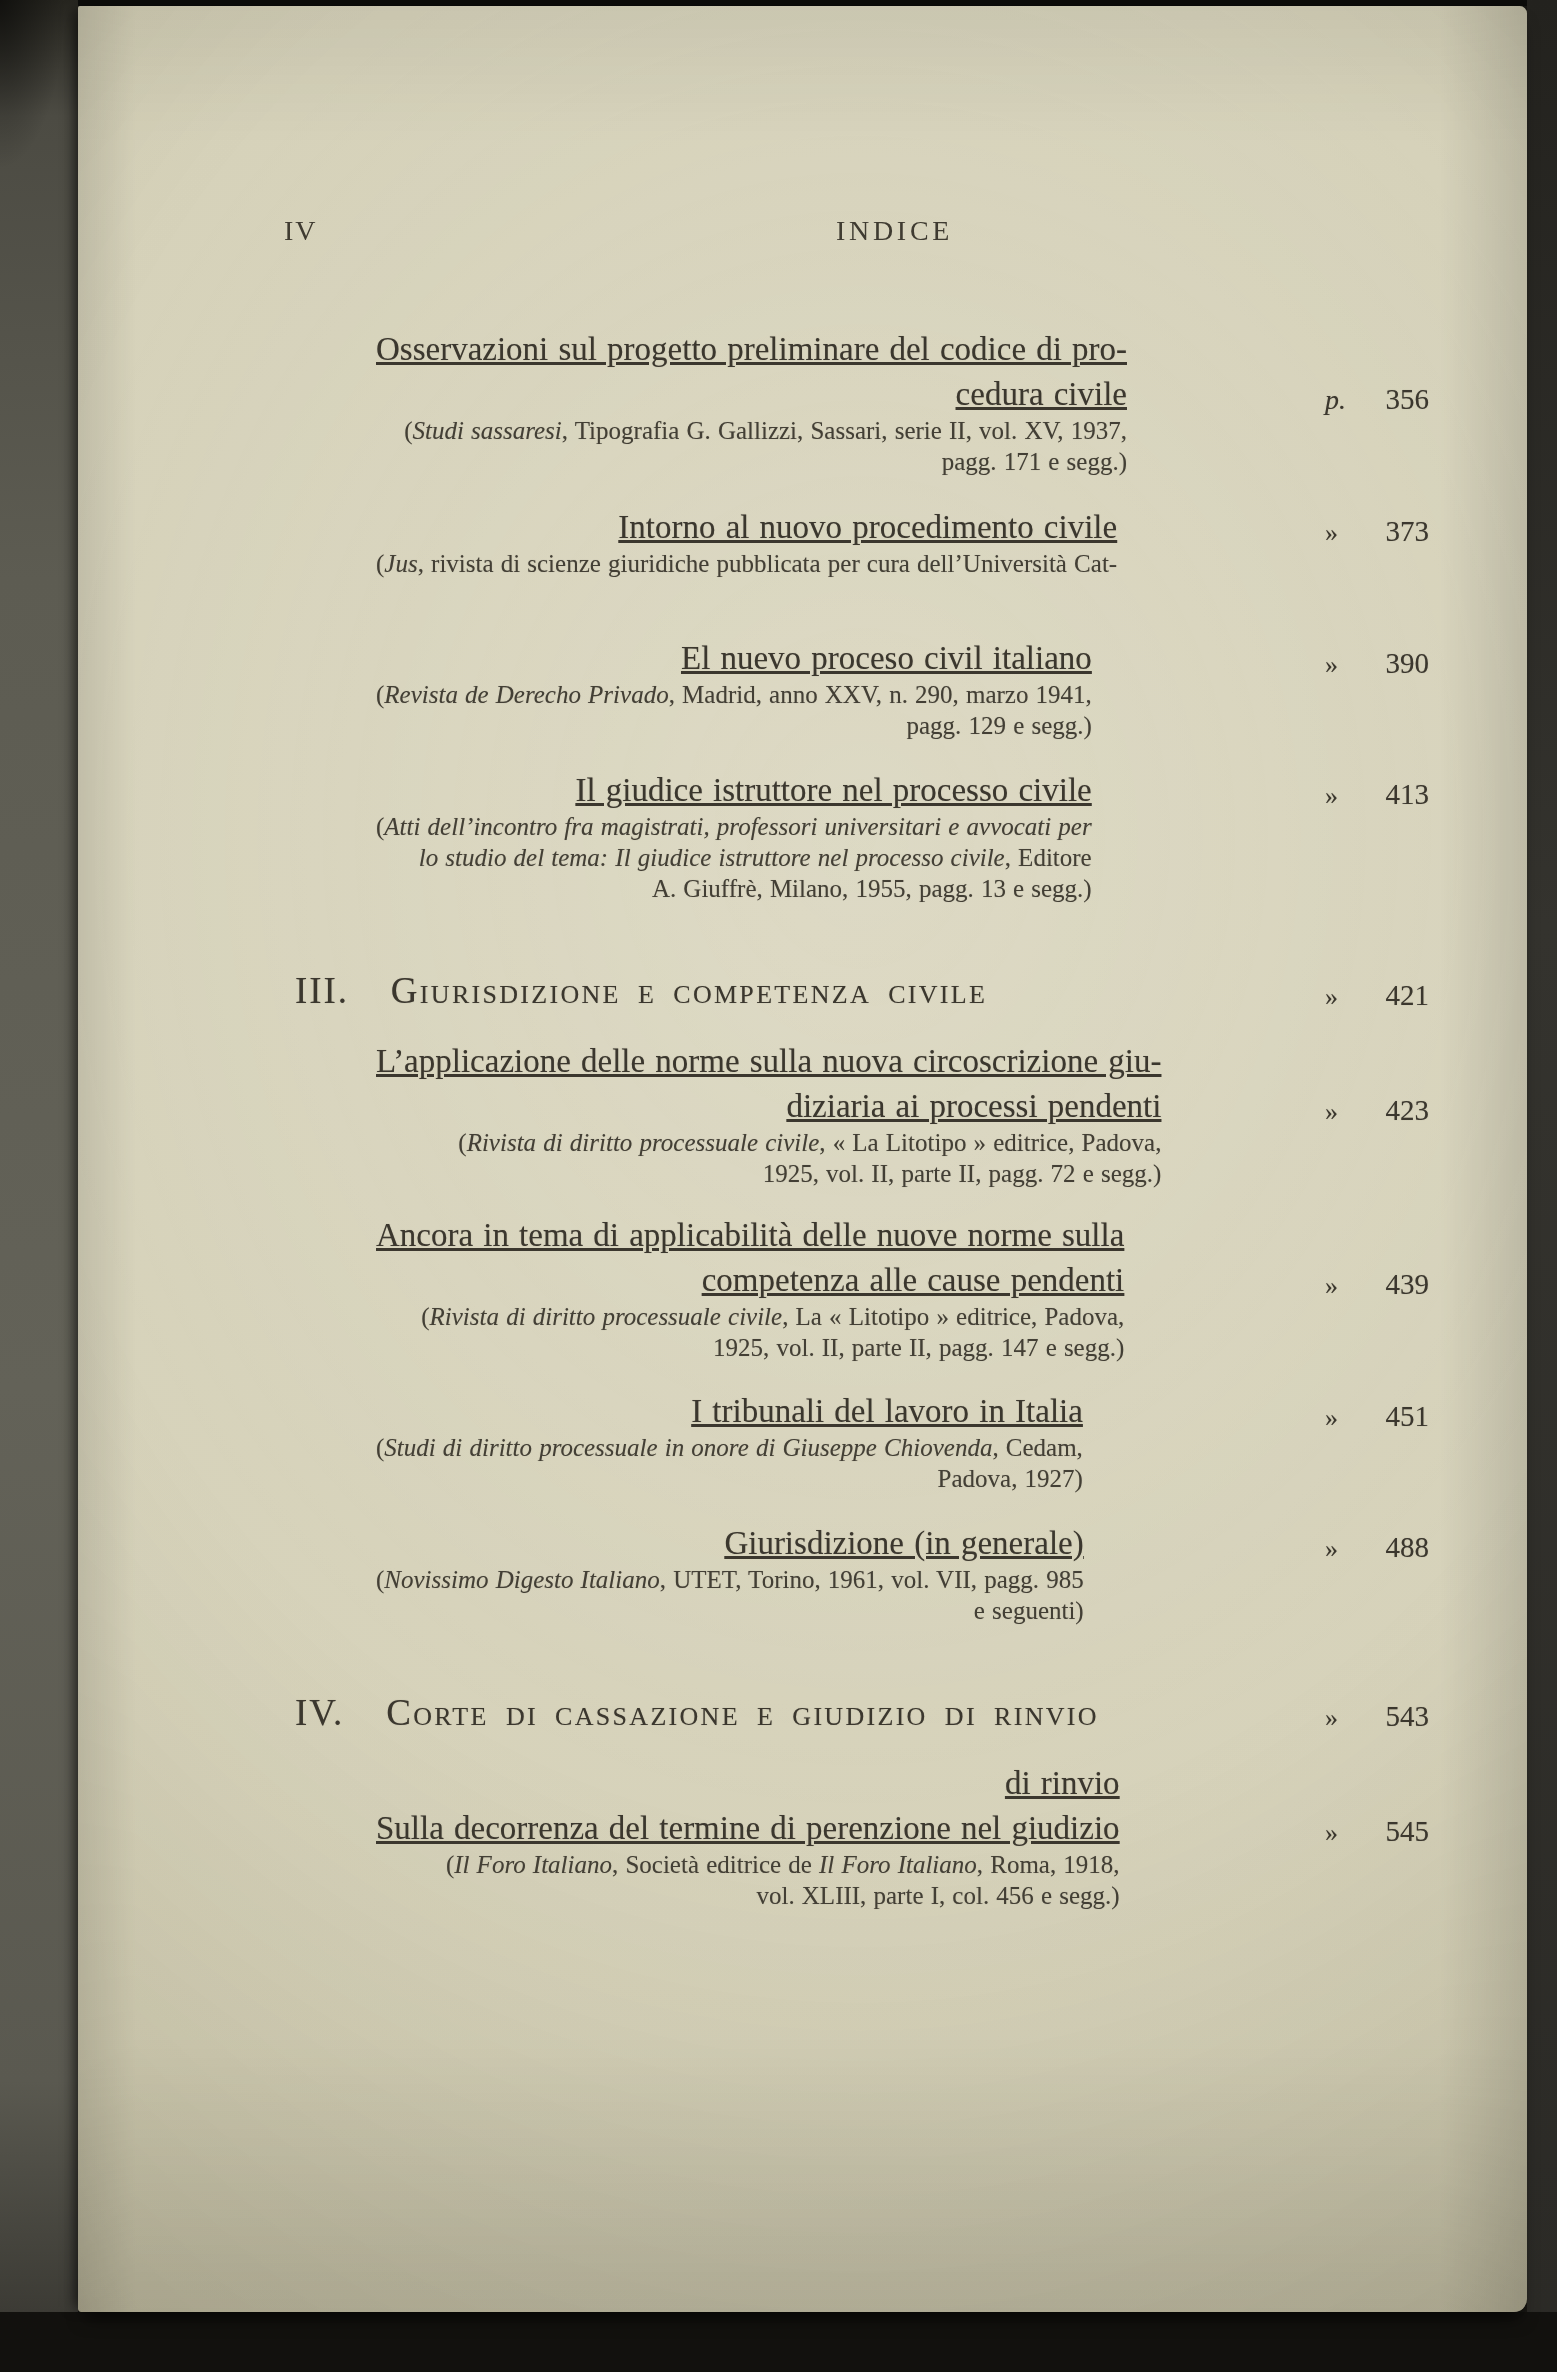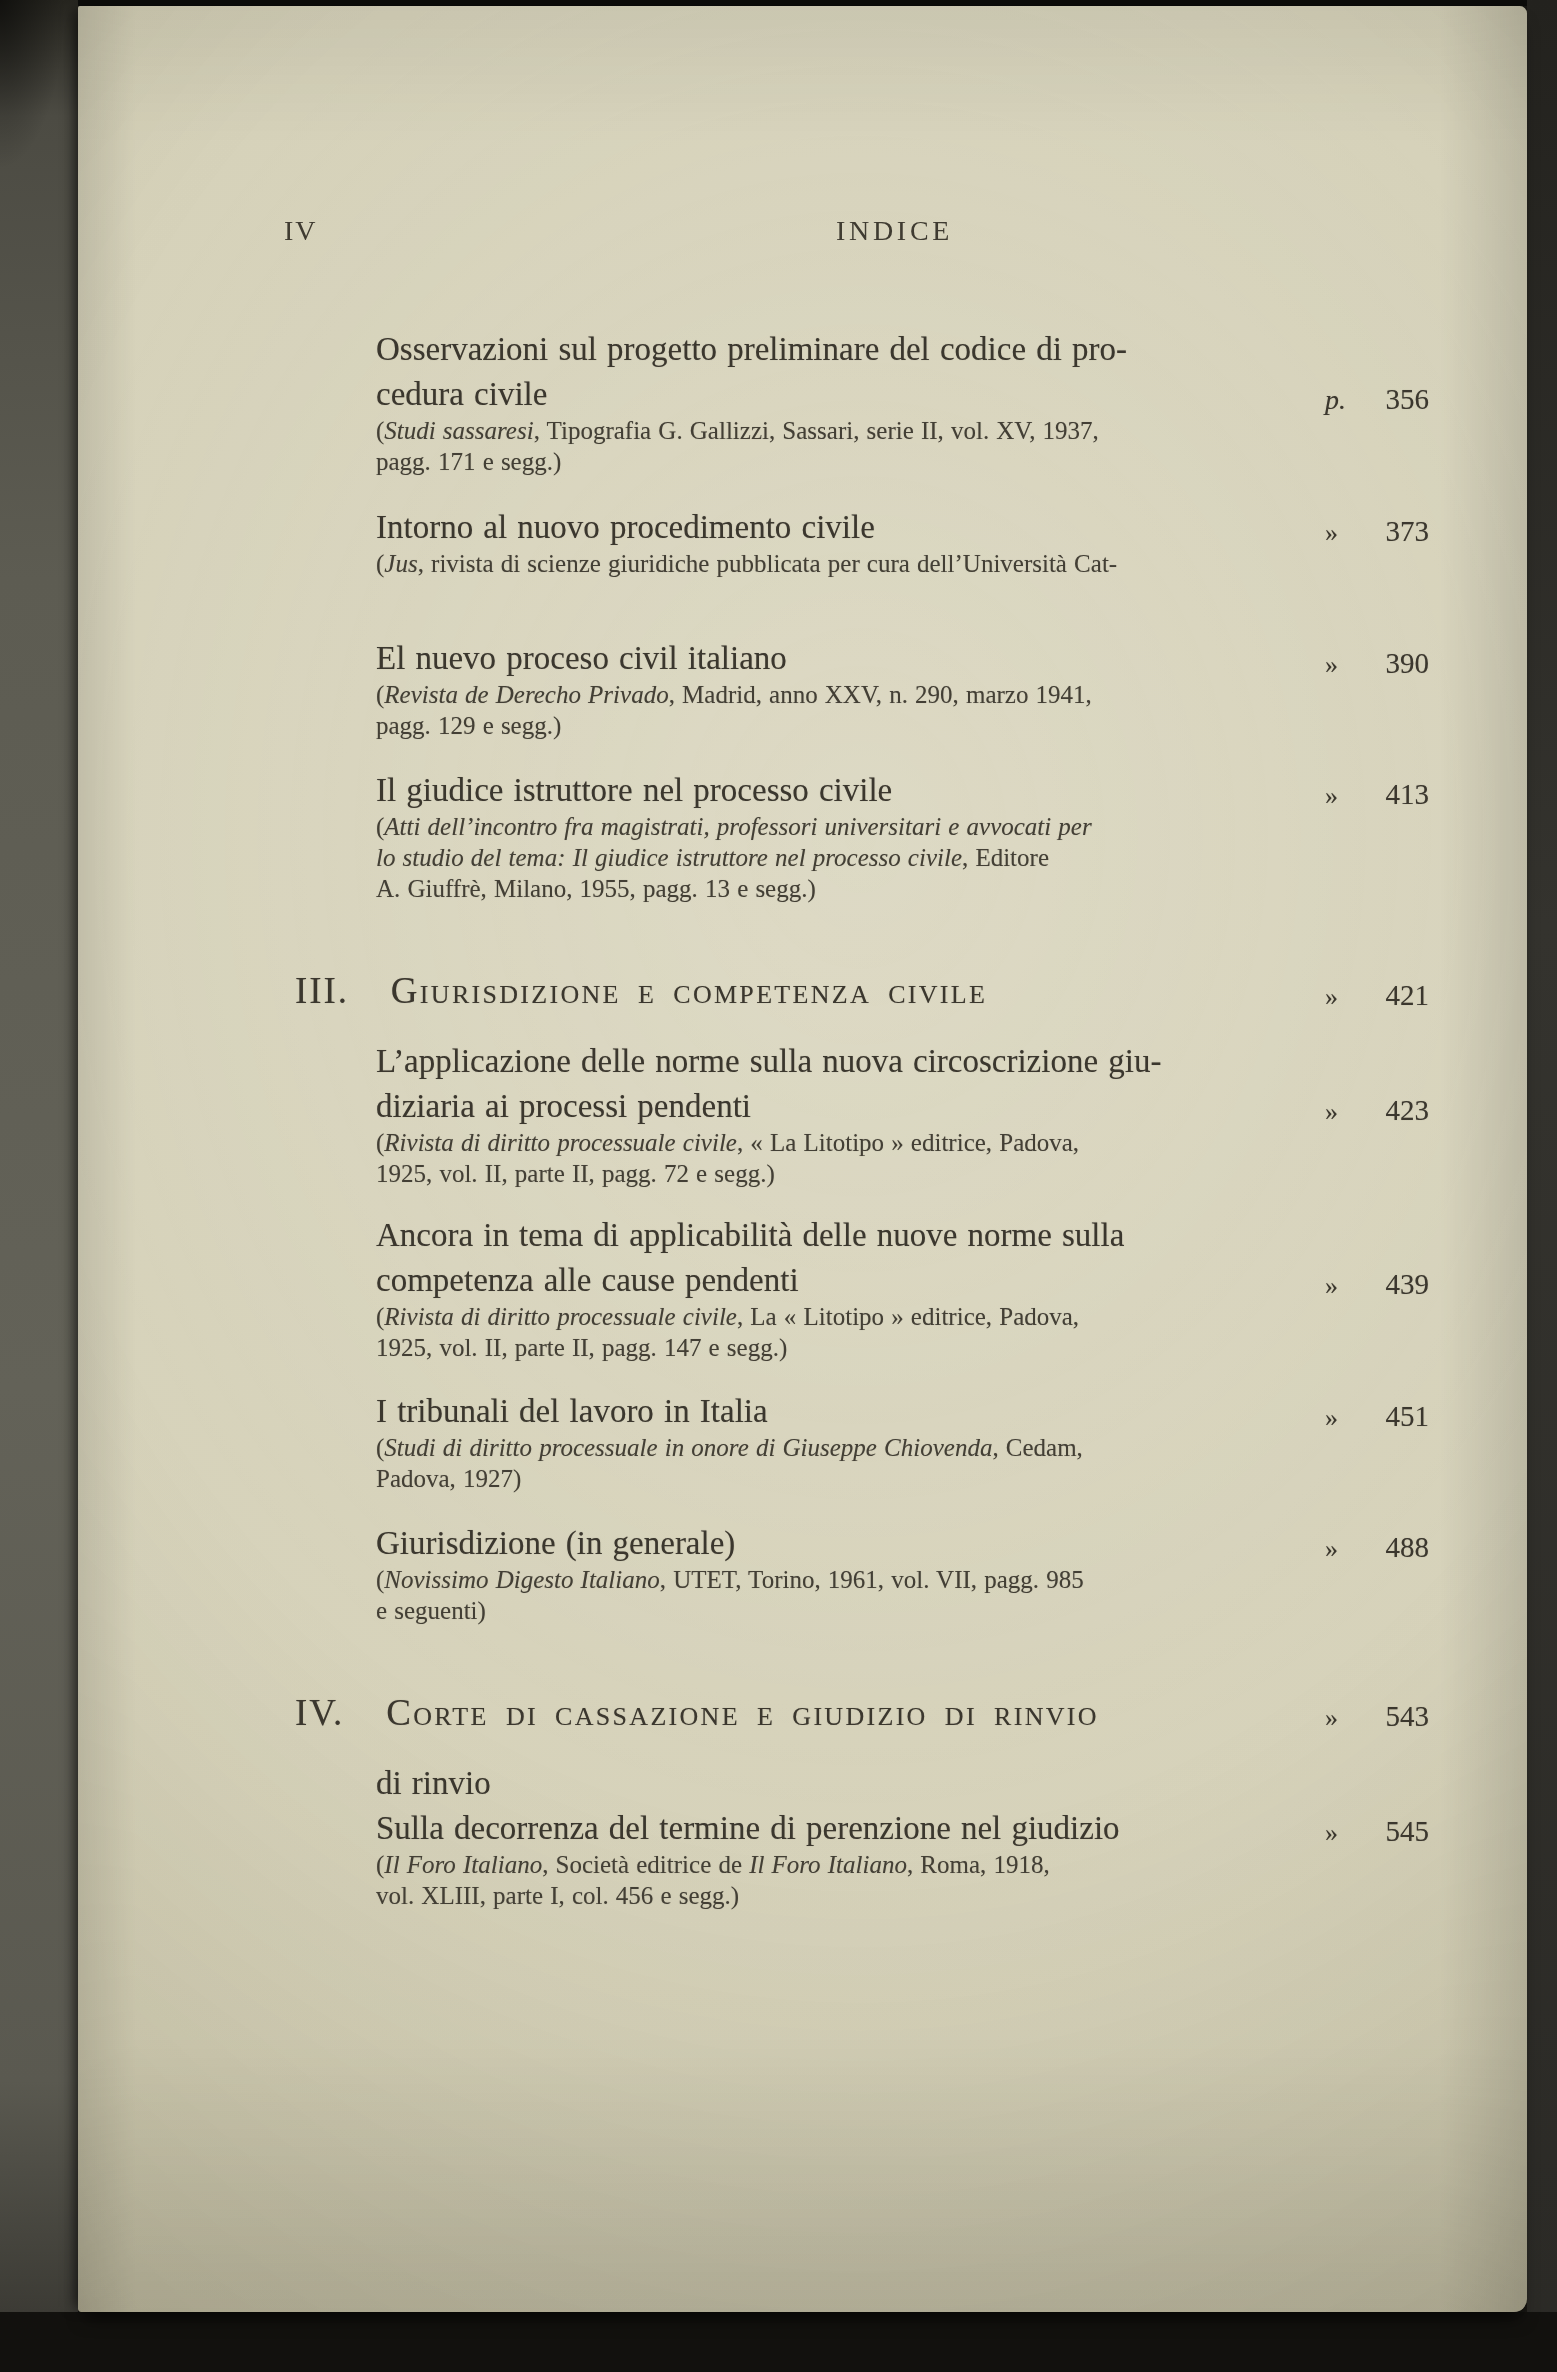--- a/index.html
+++ b/index.html
@@ -5,20 +5,21 @@
   :root{
     --paper:#d6d2ba;
     --ink:#3b372e;
   }
   html,body{margin:0;padding:0;background:#181713;}
   .photo{
     position:relative;width:1557px;height:2373px;overflow:hidden;
     background:#181713;
     font-family:"Liberation Serif","DejaVu Serif",serif;
     color:var(--ink);
+    text-align:right;
   }
   
   .band-top{position:absolute;left:0;top:0;width:100%;height:5.6px;background:#0c0c0a;}
   .band-left{
     position:absolute;left:0;top:0;width:78px;height:2312px;
     background:linear-gradient(180deg,#26251f 0%,#4c4b43 5%,#5d5c52 25%,#636258 60%,#5a5950 90%,#3c3b35 100%);
   }
   .band-left::before{
     content:"";position:absolute;left:0;top:0;width:100%;height:241px;
     background:radial-gradient(120% 100% at 0% 0%,rgba(0,0,0,.55) 0%,rgba(0,0,0,0) 70%);
@@ -46,21 +47,21 @@
   .content{position:absolute;inset:0;}
   .folio{
     position:absolute;left:284px;top:214px;
     font-size:28px;line-height:33px;letter-spacing:1.9px;color:#3f3b31;
   }
   .running-title{
     position:absolute;left:836px;top:214px;
     font-size:28px;line-height:33px;letter-spacing:3.7px;color:#3f3b31;
   }
   .entry{position:absolute;left:376px;white-space:nowrap;}
-  .tl{font-size:33px;line-height:45px;word-spacing:1.9px;color:#3b372e;text-shadow:0 0 0.9px rgba(59,55,46,.35);}
+  .tl{font-size:33px;line-height:45px;word-spacing:1.9px;color:#3b372e;text-shadow:0 0 0.9px rgba(59,55,46,.35);text-decoration:underline;}
   .cite{margin-top:-1.9px;}
   .cl{font-size:25px;line-height:31px;word-spacing:0.9px;color:#433f35;text-shadow:0 0 0.9px rgba(66,62,52,.3);}
   .it{font-style:italic;}
   .section{position:absolute;left:295px;white-space:nowrap;font-size:37px;line-height:46px;color:#3b372e;text-shadow:0 0 0.9px rgba(59,55,46,.35);}
   .snum{letter-spacing:1.9px;margin-right:3px;}
   .stitle{font-variant:small-caps;letter-spacing:2.3px;word-spacing:5.6px;margin-left:39px;}
   .pageref{
     position:absolute;left:1325px;width:104px;
     display:flex;justify-content:space-between;align-items:baseline;
     font-size:29px;line-height:35px;color:#3b372e;text-shadow:0 0 0.9px rgba(59,55,46,.35);

